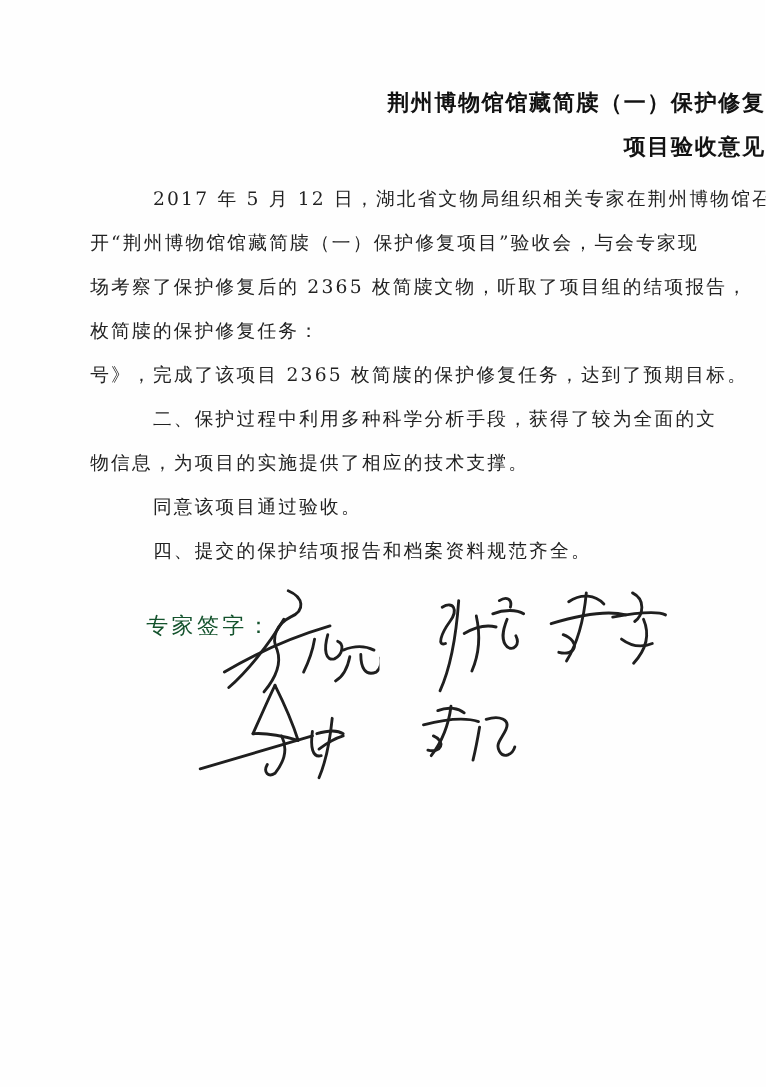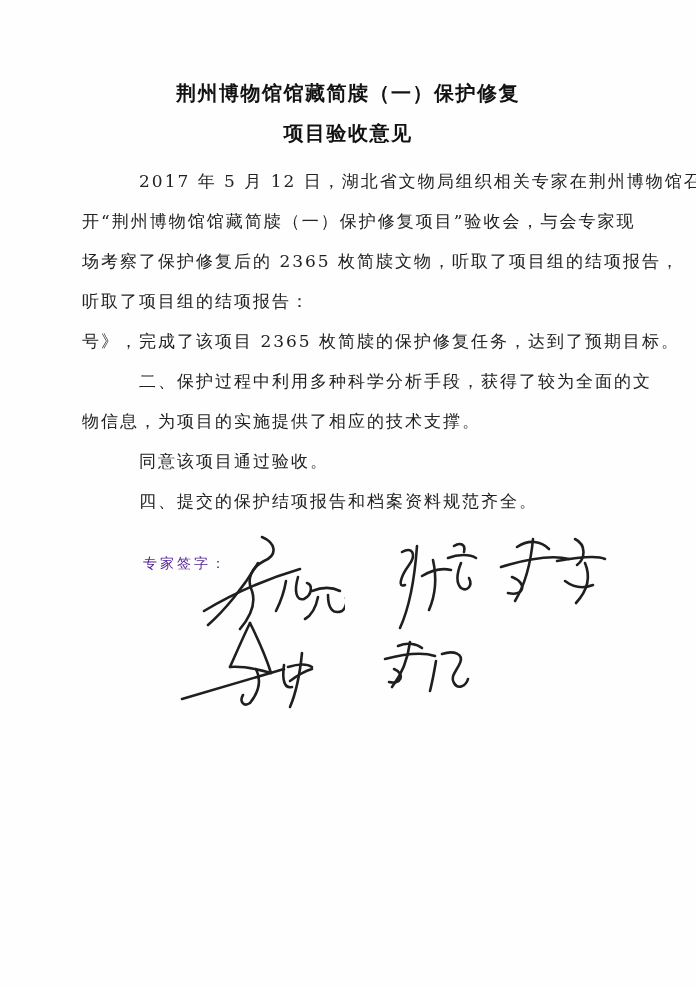--- a/index.html
+++ b/index.html
@@ -12,21 +12,21 @@
     height: 988px;
     margin: 0 auto;
     background: #fefefe;
     color: #1b1b1b;
     overflow: hidden;
   }
 
   
   .title-block {
     padding-top: 73px;
-    text-align: center;
+    text-align: right;
     font-family: "DejaVu Sans", "Liberation Sans", sans-serif;
     font-weight: bold;
     color: #121212;
   }
   .title-line {
     line-height: 40px;
     font-size: 20px;
     letter-spacing: 1.5px;
     white-space: nowrap;
   }
@@ -49,25 +49,24 @@
   
   .sig-section {
     position: relative;
     height: 347px;
     width: 100%;
   }
   .sig-label {
     position: absolute;
     left: 133px;
     top: 34px;
-    font-size: 14px;
+    font-size: 20px;
     letter-spacing: 3px;
-    color: #4c1d95;
+    color: #14532d;
     white-space: nowrap;
-    margin-left: 10px;
   }
   .sig-svg { position: absolute; }
   .sig-svg path {
     fill: none;
     stroke: #1f1f1f;
     stroke-width: 2.6;
     stroke-linecap: round;
     stroke-linejoin: round;
   }
   .doc-date {
@@ -87,21 +86,21 @@
 
   <div class="title-block">
     <div class="title-line">荆州博物馆馆藏简牍（一）保护修复</div>
     <div class="title-line">项目验收意见</div>
   </div>
 
   <div class="body-block">
     <div class="body-line indent">2017 年 5 月 12 日，湖北省文物局组织相关专家在荆州博物馆召</div>
     <div class="body-line">开“荆州博物馆馆藏简牍（一）保护修复项目”验收会，与会专家现</div>
     <div class="body-line">场考察了保护修复后的 2365 枚简牍文物，听取了项目组的结项报告，</div>
-    <div class="body-line">听取了项目组的结项报告：</div>
+    <div class="body-line">枚简牍的保护修复任务：</div>
     <div class="body-line">号》，完成了该项目 2365 枚简牍的保护修复任务，达到了预期目标。</div>
     <div class="body-line indent">二、保护过程中利用多种科学分析手段，获得了较为全面的文</div>
     <div class="body-line">物信息，为项目的实施提供了相应的技术支撑。</div>
     <div class="body-line indent">同意该项目通过验收。</div>
     <div class="body-line indent">四、提交的保护结项报告和档案资料规范齐全。</div>
   </div>
 
   <div class="sig-section">
 
     <span class="sig-label">专家签字：</span>

